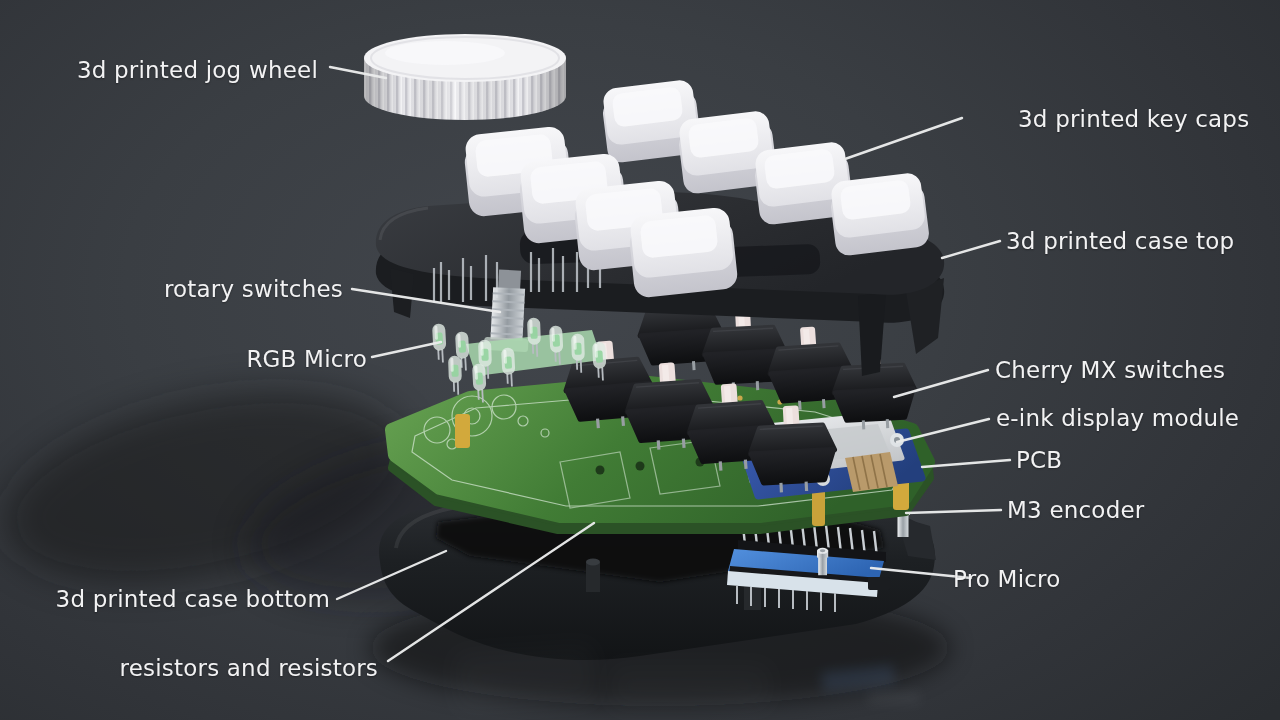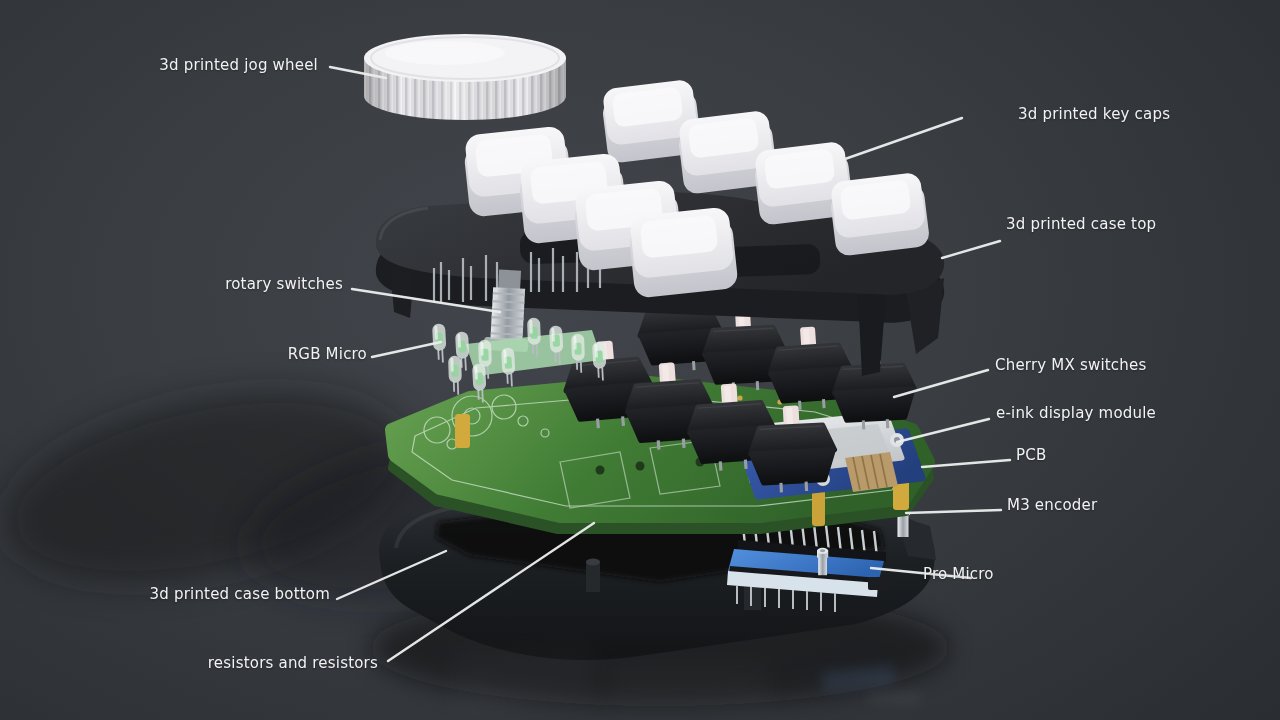--- a/index.html
+++ b/index.html
@@ -3,21 +3,21 @@
 <meta charset="utf-8">
 <style>
   html,body{margin:0;padding:0;background:#222;}
   .stage{
     position:relative;width:1280px;height:720px;overflow:hidden;
     background:radial-gradient(ellipse 980px 640px at 42% 40%, #42464c 0%, #3a3e43 42%, #313439 75%, #2a2d31 100%);
     font-family:"DejaVu Sans","Liberation Sans",sans-serif;
   }
   .stage svg{position:absolute;left:0;top:0;}
   .lbl{
-    position:absolute;font-size:15px;line-height:1.15;color:#f2f2f3;
+    position:absolute;font-size:23px;line-height:1.15;color:#f2f2f3;
     white-space:nowrap;letter-spacing:.2px;text-shadow:0 1px 2px rgba(0,0,0,.35);
   }
 </style>
 </head>
 <body>
 
 <div class="stage">
 
 <svg width="1280" height="720" viewBox="0 0 1280 720">
   <defs>
@@ -364,24 +364,24 @@
     <line x1="1010" y1="460" x2="922" y2="467"></line>
     <line x1="1001" y1="510" x2="906" y2="513"></line>
     <line x1="971" y1="578" x2="871" y2="568"></line>
     <line x1="337" y1="599" x2="446" y2="551"></line>
     <line x1="388" y1="661" x2="594" y2="523"></line>
   </g>
 </svg>
 
 <div class="lbl" style="right:962px;top:57px;">3d printed jog wheel</div>
 <div class="lbl" style="left:1018px;top:106px;">3d printed key caps</div>
-<div class="lbl" style="left:1006px;top:216px;">3d printed case top</div>
+<div class="lbl" style="left:1006px;top:228px;">3d printed case top</div>
 <div class="lbl" style="right:937px;top:276px;">rotary switches</div>
 <div class="lbl" style="right:913px;top:346px;">RGB Micro</div>
 <div class="lbl" style="left:996px;top:405px;">e-ink display module</div>
 <div class="lbl" style="left:995px;top:357px;">Cherry MX switches</div>
 <div class="lbl" style="left:1016px;top:447px;">PCB</div>
 <div class="lbl" style="left:1007px;top:497px;">M3 encoder</div>
-<div class="lbl" style="left:923px;top:566px;">Pro Micro</div>
+<div class="lbl" style="left:953px;top:566px;">Pro Micro</div>
 <div class="lbl" style="right:950px;top:586px;">3d printed case bottom</div>
 <div class="lbl" style="right:902px;top:655px;">resistors and resistors</div>
 
 </div>
 
 </body></html>

